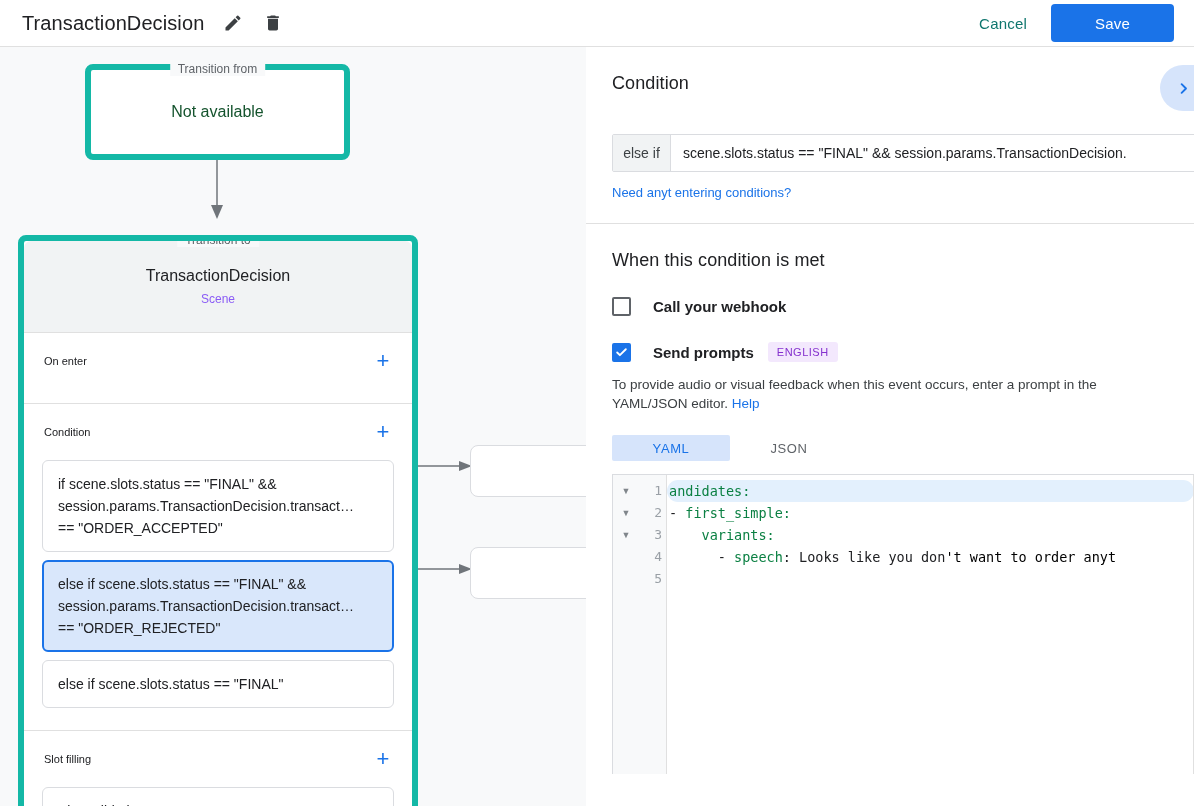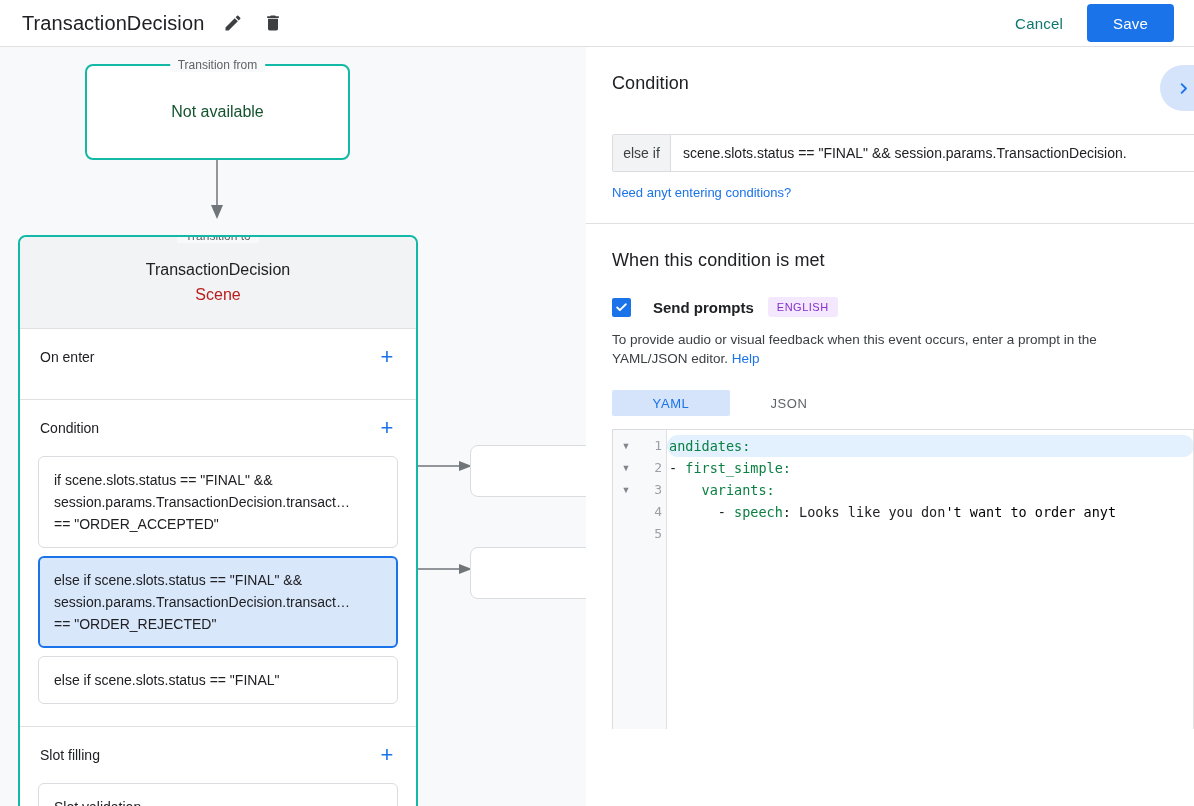--- a/index.html
+++ b/index.html
@@ -38,39 +38,39 @@
     color: #0f766e; font-size: 15px;
     background: none; border: none;
     cursor: pointer; padding: 8px 14px;
     letter-spacing: .2px;
     font-family: inherit;
   }
   .save-btn {
     background: #1a73e8; color: #fff;
     border: none; border-radius: 4px;
     font-size: 15px; font-weight: 500;
-    padding: 0 26px; height: 38px;
+    padding: 0 44px; height: 38px;
     margin-right: 20px; margin-left: 10px;
     cursor: pointer; letter-spacing: .2px;
     font-family: inherit;
   }
 
   
   .graph-panel {
     position: absolute;
     top: 47px; left: 0;
     width: 586px; height: 759px;
     background: #f8f9fa;
     overflow: hidden;
   }
 
   
   .node-box {
     position: absolute;
-    border: 2px solid #14b8a6;
+    border: 6px solid #14b8a6;
     border-radius: 8px;
     background: #ffffff;
   }
   .node-legend {
     position: absolute;
     top: -8px; left: 50%;
     transform: translateX(-50%);
     background: #f8f9fa;
     padding: 0 8px;
     font-size: 12px;
@@ -90,34 +90,34 @@
   }
   .scene-head {
     background: #f1f3f4;
     height: 92px;
     display: flex; flex-direction: column;
     align-items: center; justify-content: center;
     border-bottom: 1px solid #e0e0e0;
     border-radius: 7px 7px 0 0;
   }
   .scene-name { font-size: 16px; color: #202124; margin-bottom: 7px; }
-  .scene-type { font-size: 16px; color: #b91c1c; }
+  .scene-type { font-size: 12px; color: #8b5cf6; }
 
   .section {
     border-bottom: 1px solid #e0e0e0;
     padding: 0 0 14px 0;
   }
   .section:last-child { border-bottom: none; }
   .section-header {
     display: flex; align-items: center;
     justify-content: space-between;
     height: 56px;
     padding: 0 14px 0 20px;
   }
-  .section-title { font-size: 14px; color: #202124; }
+  .section-title { font-size: 11px; color: #202124; }
   .plus-btn {
     color: #1a73e8; font-size: 22px;
     width: 30px; height: 30px; line-height: 28px;
     text-align: center; cursor: pointer;
     background: none; border: none; font-family: inherit;
   }
   .item-card {
     margin: 0 18px 8px 18px;
     border: 1px solid #dadce0;
     border-radius: 6px;
@@ -440,20 +440,24 @@
       <div class="cond-prefix">else if</div>
       <input class="cond-input" type="text" value="scene.slots.status == &quot;FINAL&quot; &amp;&amp; session.params.TransactionDecision." style="">
     </div>
 
     <a class="help-link">Need anyt entering conditions?</a>
   </div>
 
   <div class="rp-section-b">
     <div class="rp-heading">When this condition is met</div>
 
+    <div class="cb-row">
+      <span class="checkbox"></span>
+      <span class="cb-label">Call your webhook</span>
+    </div>
 
     <div class="cb-row">
       <span class="checkbox checked">
         <svg width="13" height="13" viewBox="0 0 24 24" fill="none" stroke="#fff" stroke-width="3.4" stroke-linecap="round" stroke-linejoin="round">
           <polyline points="20 6 9 17 4 12"></polyline>
         </svg>
       </span>
       <span class="cb-label">Send prompts</span>
       <span class="lang-badge">ENGLISH</span>
     </div>

